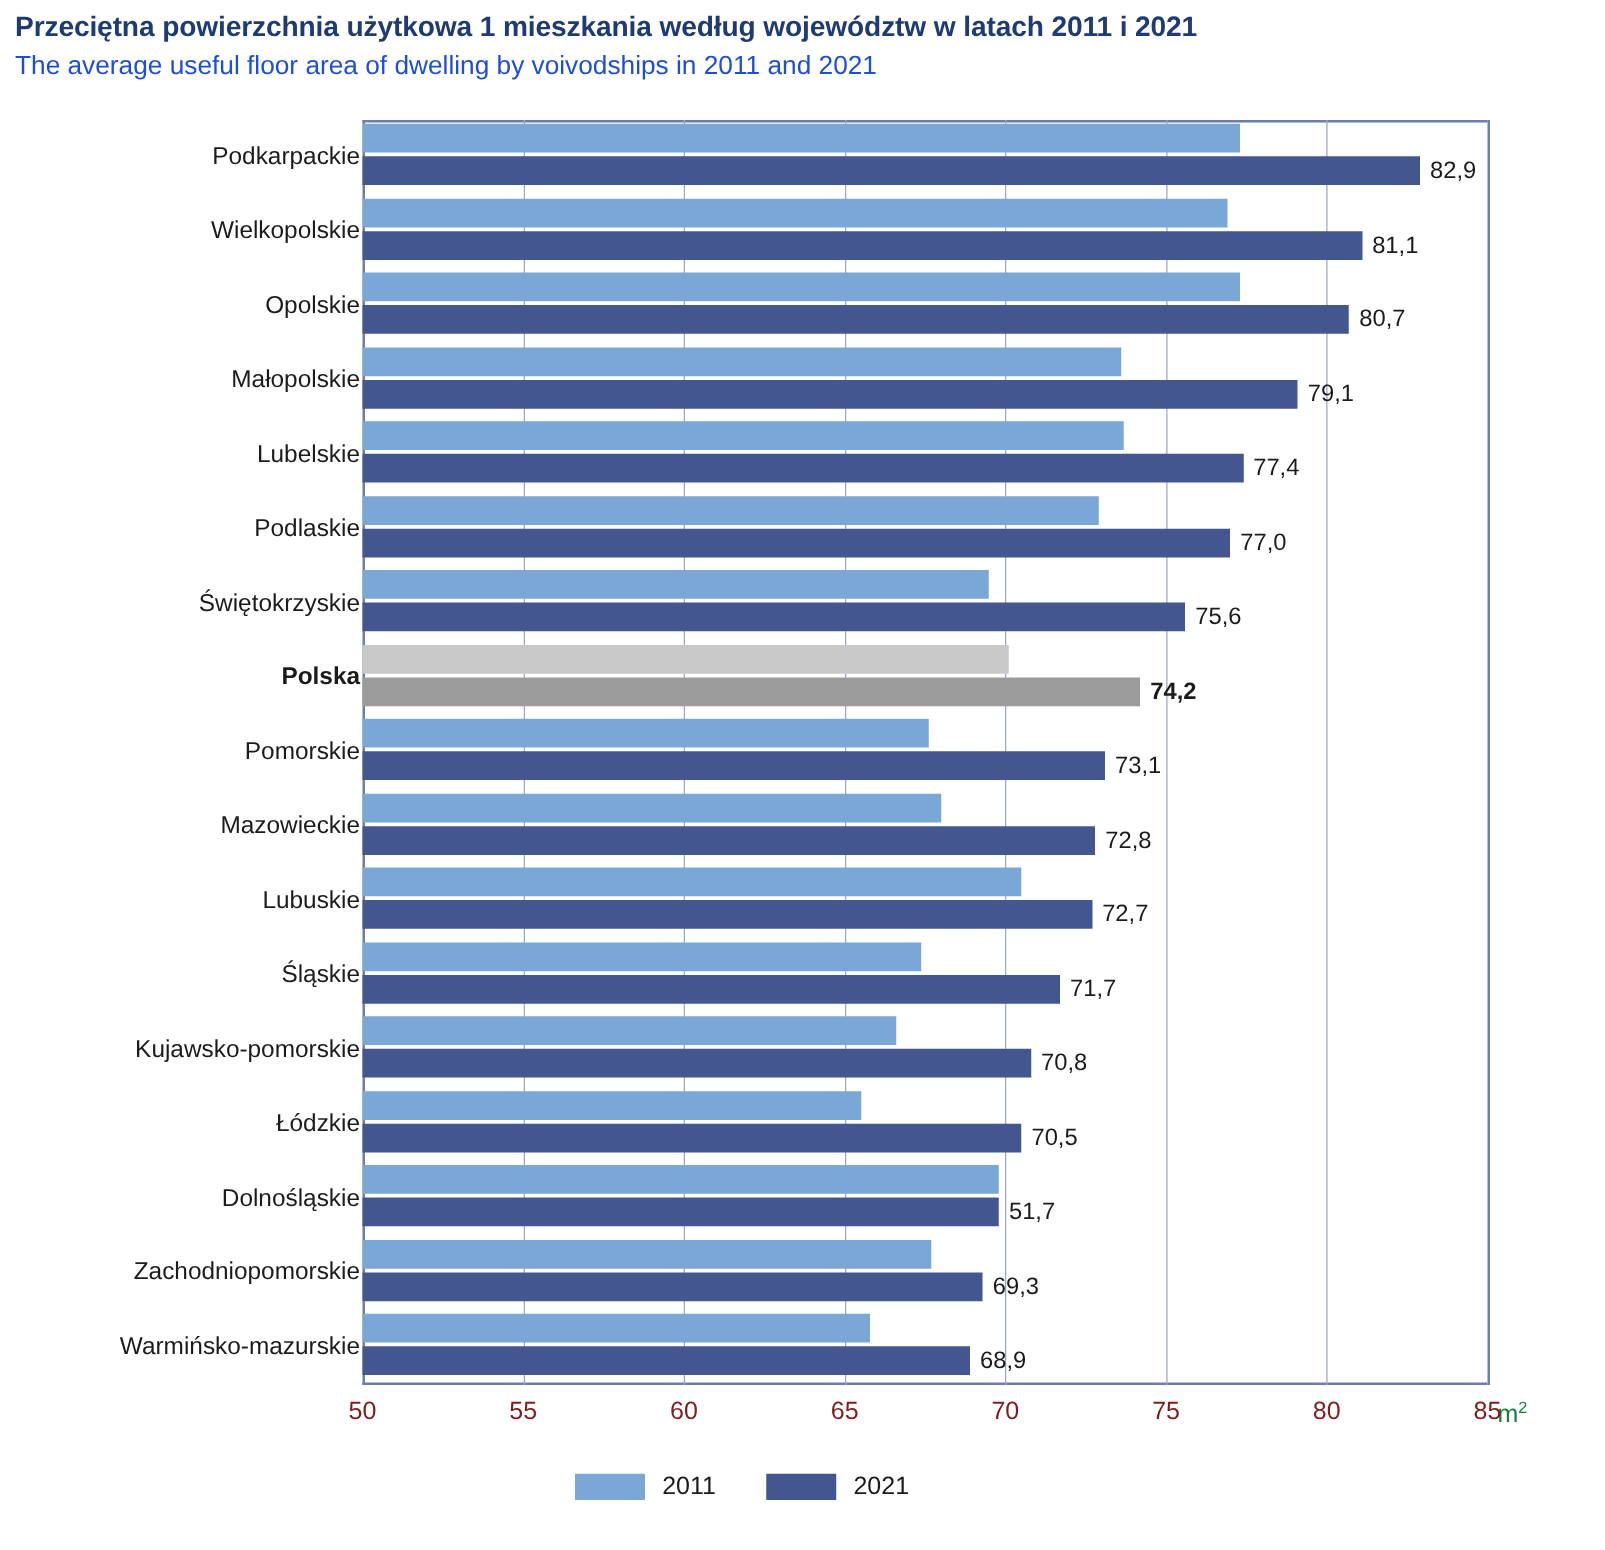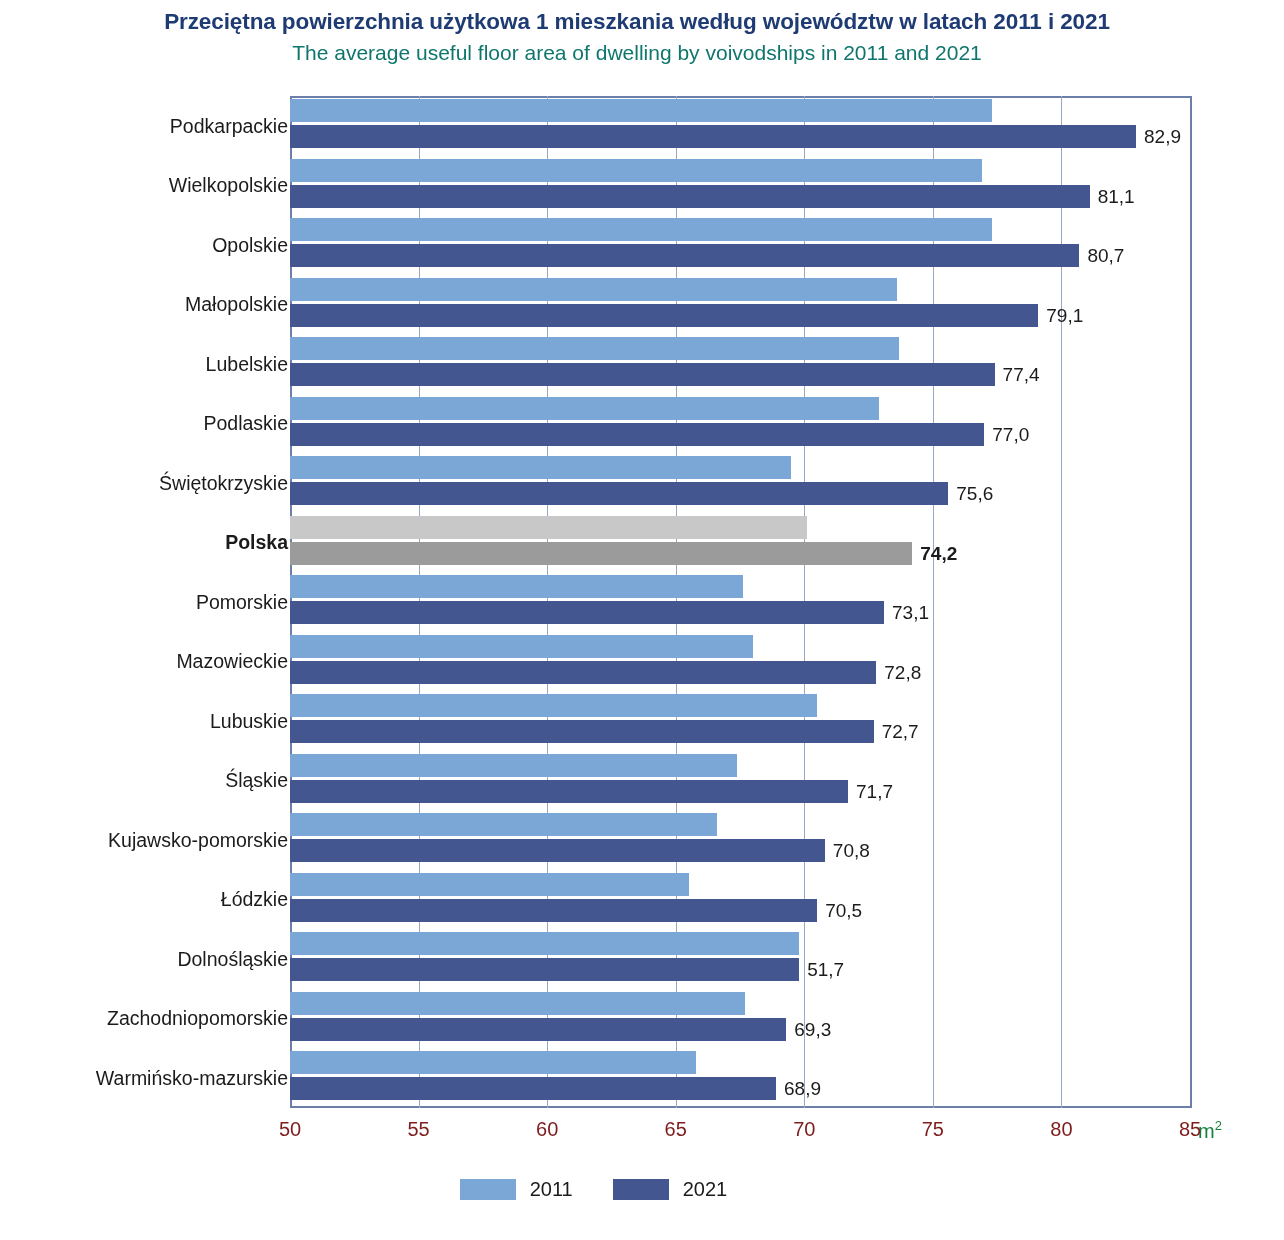--- a/index.html
+++ b/index.html
@@ -11,38 +11,37 @@
     width: 1284px;
     height: 1240px;
     font-family: "Liberation Sans", sans-serif;
     color: #1b1b1b;
     position: relative;
     overflow: hidden;
   }
 
   .titles {
     position: absolute;
-    left: 22px;
+    left: 12px;
     top: 8px;
     width: 1230px;
-    text-align: center;
   }
   .title-pl {
     font-size: 22.5px;
     font-weight: bold;
     color: #1f3b73;
     letter-spacing: -0.1px;
     line-height: 1.25;
     margin: 0 0 4px 0;
     white-space: nowrap;
   }
   .title-en {
     font-size: 21px;
     font-weight: normal;
-    color: #0f766e;
+    color: #1d4ed8;
     line-height: 1.25;
     margin: 0;
     white-space: nowrap;
   }
 
   
   .chart {
     position: absolute;
     left: 0;
     top: 96px;

